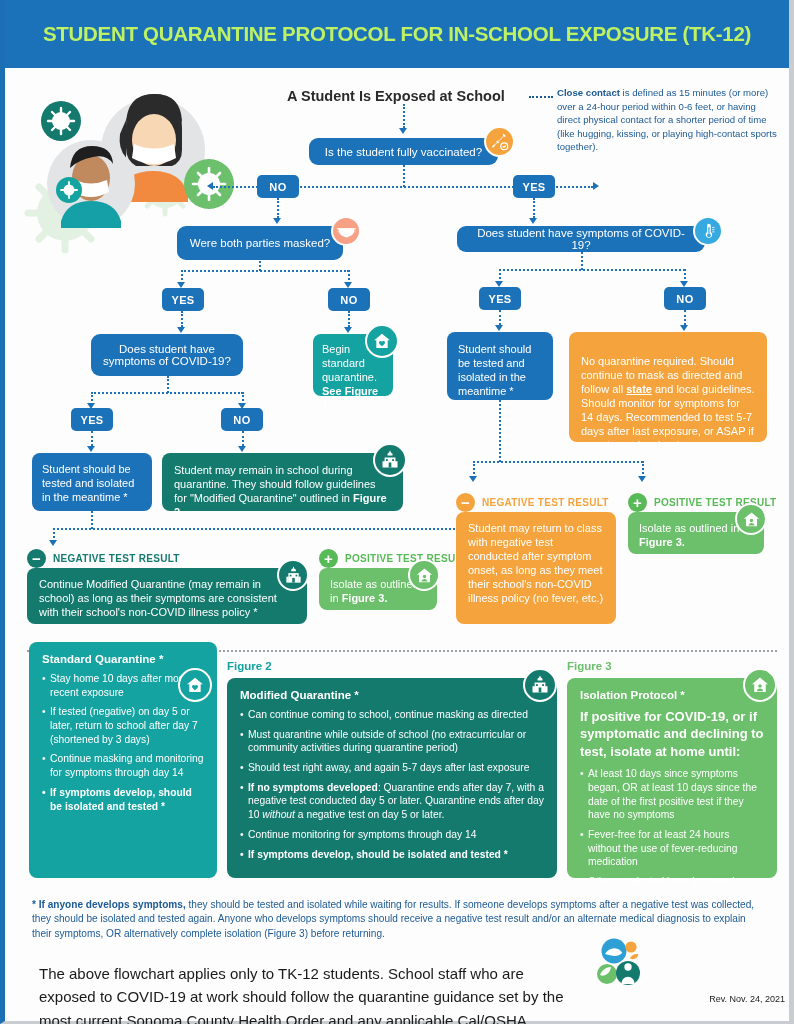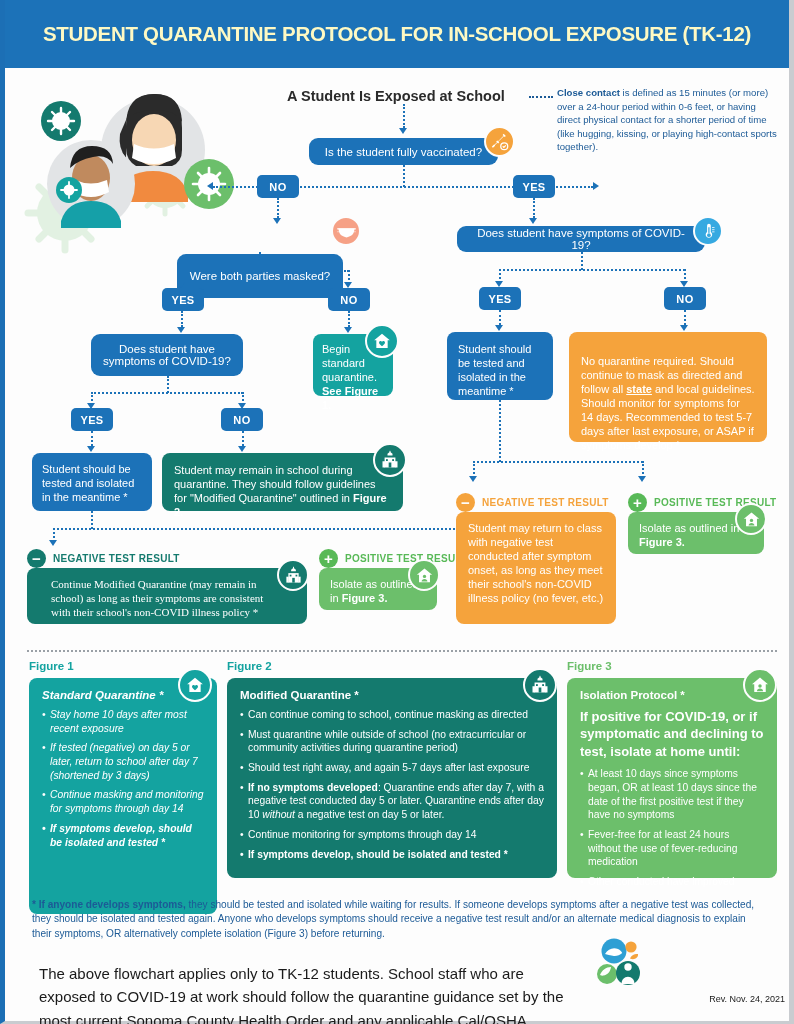--- a/index.html
+++ b/index.html
@@ -17,21 +17,21 @@
     border-right: 5px solid #c9ccd0;
     border-bottom: 3px solid #c9ccd0;
   }
   
   .header {
     position: absolute; left: 0; top: 0; width: 784px; height: 68px;
     background: #1c72b8;
     display: flex; align-items: center; justify-content: center;
   }
   .header-title {
-    color: #fef9c3; font-size: 20.5px; font-weight: bold;
+    color: #bef264; font-size: 20.5px; font-weight: bold;
     letter-spacing: -0.3px; text-align: center;
   }
   .canvas { position: absolute; left: 0; top: 68px; width: 784px; height: 580px; }
 
   
   .node { position: absolute; border-radius: 8px; color: #fff; }
   .node-text { font-size: 11px; line-height: 1.28; }
   .blue  { background: #1c72b8; }
   .teal  { background: #14a3a0; }
   .dteal { background: #147a6e; }
@@ -263,21 +263,21 @@
     <div class="arrow-r" style="left:588px; top:114px;"></div>
 
     <div class="pill" style="left:252px; top:107px; width:42px; height:23px;">NO</div>
     <div class="pill" style="left:508px; top:107px; width:42px; height:23px;">YES</div>
 
     <div class="vline" style="left:272px; top:130px; height:20px;"></div>
     <div class="arrow" style="left:268px; top:150px;"></div>
     <div class="vline" style="left:528px; top:130px; height:20px;"></div>
     <div class="arrow" style="left:524px; top:150px;"></div>
 
-    <div class="qbox" style="left:172px; top:158px; width:166px; height:44px;margin-top:28px;">Were both parties masked?</div>
+    <div class="qbox" style="left:172px; top:158px; width:166px; height:34px;">Were both parties masked?</div>
     <div class="badge" style="left:326px; top:148px; width:30px; height:30px; background:#f6a186;">
       <svg width="19" height="15" viewBox="0 0 26 19" fill="#fff">
           <path d="M2 5.5h22c-.6 6-2.3 10.5-11 12.2C4.3 16 2.6 11.5 2 5.5z"></path>
           <rect x="0" y="5" width="26" height="1.8" rx="0.9"></rect>
           <rect x="0" y="9" width="26" height="1.4" rx="0.7" opacity="0.55"></rect>
         </svg>
     </div>
 
     <div class="qbox" style="left:452px; top:158px; width:248px; height:26px;">Does student have symptoms of COVID-19?</div>
     <div class="badge" style="left:688px; top:148px; width:30px; height:30px; background:#36a9e1;">
@@ -360,21 +360,21 @@
     <div class="hline" style="left:48px; top:460px; width:422px;"></div>
     <div class="vline" style="left:48px; top:460px; height:14px;"></div>
     <div class="arrow" style="left:44px; top:472px;"></div>
     <div class="vline" style="left:469px; top:460px; height:14px;"></div>
     <div class="arrow" style="left:465px; top:472px;"></div>
 
     <div class="result-label" style="left:22px; top:481px;">
       <span class="result-ico neg-dark">−</span>
       <span class="neg-dark-t">NEGATIVE TEST RESULT</span>
     </div>
-    <div class="node dteal" style="left:22px; top:500px; width:280px; height:56px; padding:9px 24px;font-family:Liberation Serif, serif;">
+    <div class="node dteal" style="left:22px; top:500px; width:280px; height:56px; padding:9px 12px;">
       <div class="node-text">Continue Modified Quarantine (may remain in school) as long as their symptoms are consistent with their school's non-COVID illness policy *</div>
     </div>
     <div class="badge" style="left:272px; top:491px; width:32px; height:32px; background:#147a6e;">
       <svg width="19" height="19" viewBox="0 0 24 24" fill="#fff">
           <path d="M12 2.2l3 2.4v2h-6v-2z"></path>
           <rect x="11.4" y="1" width="1.2" height="2"></rect>
           <path d="M5.5 9h13v12h-13z"></path>
           <rect x="3" y="13.5" width="3" height="7.5"></rect>
           <rect x="18" y="13.5" width="3" height="7.5"></rect>
           <rect x="10.4" y="15" width="3.2" height="6" fill="#147a6e"></rect>
@@ -449,21 +449,21 @@
           <circle cx="12" cy="13.2" r="2.1" fill="#6cbf6b"></circle>
           <path d="M8.3 19.6c0-2.1 1.7-3.3 3.7-3.3s3.7 1.2 3.7 3.3z" fill="#6cbf6b"></path>
         </svg>
     </div>
 
   </div>
 
   <div class="fig-divider"></div>
 
   <div class="fig-label" style="left:24px; top:660px; color:#14a3a0;">Figure 1</div>
-  <div class="fig-box teal" style="left:24px; top:678px; width:188px; height:236px;font-style:italic;">
+  <div class="fig-box teal" style="left:24px; top:642px; width:188px; height:236px;">
     <div class="fig-head">Standard Quarantine *</div>
     <div>
         <div class="fig-li">Stay home 10 days after most recent exposure</div>
         <div class="fig-li">If tested (negative) on day 5 or later, return to school after day 7  (shortened by 3 days)</div>
         <div class="fig-li">Continue masking and monitoring for symptoms through day 14</div>
         <div class="fig-li bold">If symptoms develop, should be isolated and tested *</div>
       </div>
   </div>
   <div class="badge" style="left:173px; top:668px; width:34px; height:34px; background:#14a3a0;">
     <svg width="20" height="20" viewBox="0 0 24 24" fill="#fff">

